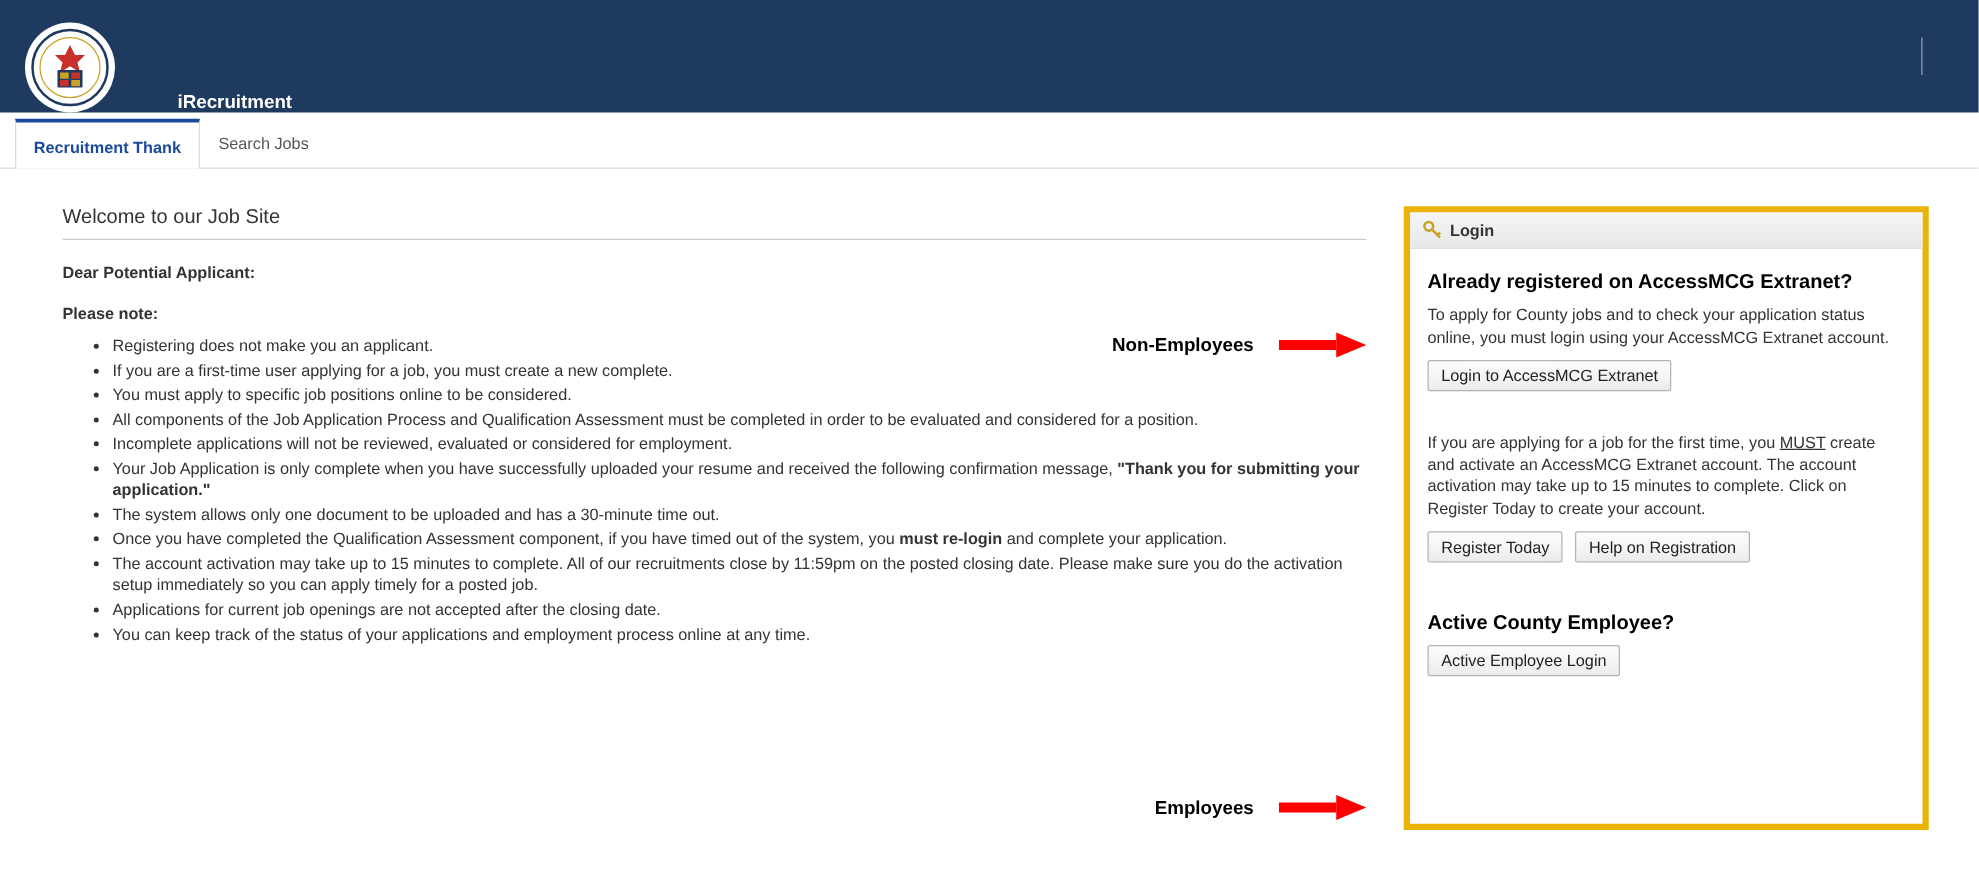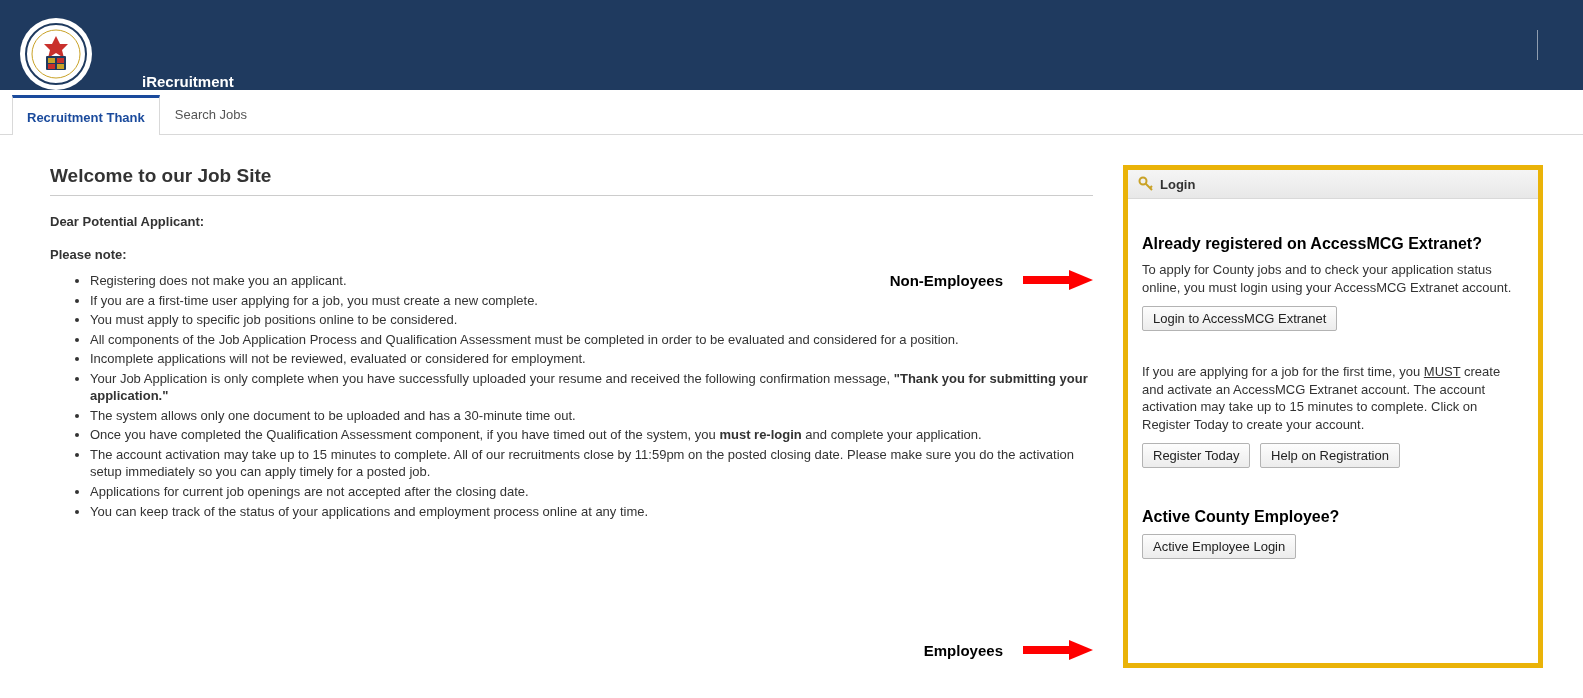--- a/index.html
+++ b/index.html
@@ -58,21 +58,21 @@
     background: #fff;
     top: 1px;
   }
 
   .content {
     display: flex;
     gap: 30px;
     padding: 30px 40px 30px 50px;
   }
   .main { flex: 1; }
-  .main h1 { font-size: 19px; font-weight: bold; margin-bottom: 8px; }
+  .main h1 { font-size: 16px; font-weight: normal; margin-bottom: 8px; }
   .main hr { border: none; border-top: 1px solid #ccc; margin-bottom: 18px; }
   .salutation { font-weight: bold; margin-bottom: 18px; font-size: 13px; color:#333;}
   .please-note { font-weight: bold; margin-bottom: 10px; }
   .main ul { margin-left: 40px; margin-bottom: 18px; }
   .main ul li { margin-bottom: 2px; line-height: 1.35; color: #333;}
   .main ul li .bold { font-weight: bold; }
   .footnote { color: #333; }
 
   .annot {
     position: relative;
@@ -95,21 +95,21 @@
   .sidebar-header {
     background: linear-gradient(#f5f5f5, #e8e8e8);
     border-bottom: 1px solid #d9d9d9;
     padding: 6px 10px;
     display: flex;
     align-items: center;
     gap: 6px;
     font-weight: bold;
   }
   .key-icon { width: 16px; height: 16px; }
-  .sidebar-body { padding: 10px 14px 20px 14px; margin-top: 18px; }
+  .sidebar-body { padding: 10px 14px 20px 14px; }
   .sidebar h2 { font-size: 16px; font-weight: bold; margin: 8px 0 8px 0; color: #000; }
   .sidebar p { line-height: 1.35; color: #333; margin-bottom: 10px; }
   .sidebar .underline { text-decoration: underline; }
   .btn {
     display: inline-block;
     background: linear-gradient(#fdfdfd, #ececec);
     border: 1px solid #b3b3b3;
     border-radius: 2px;
     padding: 4px 10px;
     font-size: 13px;

